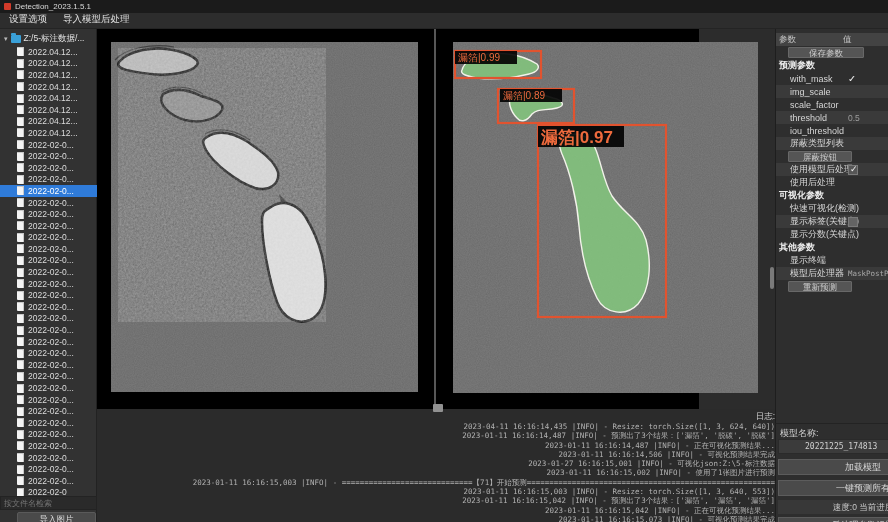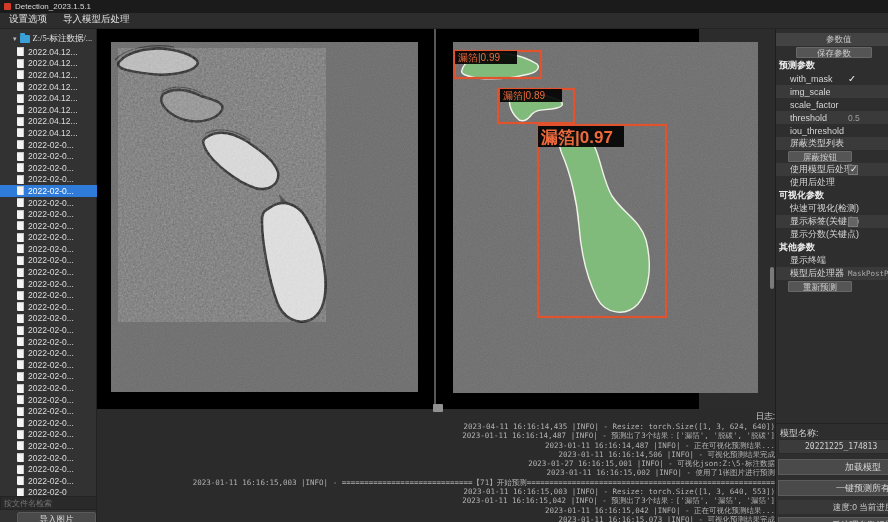--- a/index.html
+++ b/index.html
@@ -14,21 +14,21 @@
   #win-title{font-size:8px;color:#d8d8d8;white-space:nowrap;}
   #menubar{position:absolute;left:0;top:13px;width:888px;height:16px;background:#2d2d2d;
            border-bottom:1px solid #242424;display:flex;align-items:flex-start;gap:16px;
            padding-left:9px;font-size:9.5px;color:#e2e2e2;}
   .menu-item{white-space:nowrap;cursor:default;}
 
   
   #sidebar{position:absolute;left:0;top:29px;width:97px;height:493px;background:#323232;
            border-right:1px solid #222;}
   #tree-root{position:absolute;left:0;top:4px;height:12px;display:flex;align-items:center;
-             gap:3px;padding-left:13px;font-size:8.5px;color:#e4e4e4;white-space:nowrap;width:97px;overflow:hidden;font-family:Liberation Serif, serif;}
+             gap:3px;padding-left:4px;font-size:8.5px;color:#e4e4e4;white-space:nowrap;width:97px;overflow:hidden;}
   .arrow{font-size:7px;color:#bbb;}
   .folder-icon{width:10px;height:8px;background:#3aa0d8;border-radius:1px;position:relative;flex:0 0 auto;}
   .folder-icon::before{content:"";position:absolute;left:0;top:-2px;width:5px;height:2px;background:#3aa0d8;border-radius:1px 1px 0 0;}
   #tree-list{position:absolute;left:0;top:17px;width:97px;height:450px;overflow:hidden;}
   .titem{display:flex;align-items:center;height:11.6px;padding-left:17px;gap:4px;
          font-size:8.5px;color:#dcdcdc;white-space:nowrap;}
   .titem.selected{background:#2f7bd9;color:#fff;}
   .ticon{width:7px;height:9px;background:#f4f4f4;border-radius:1px;flex:0 0 auto;
          box-shadow:inset -1px 1px 0 #c9c9c9;}
   #tree-search{position:absolute;left:0;bottom:12px;width:97px;height:14px;background:#2a2a2a;
@@ -49,35 +49,35 @@
   
   #log{position:absolute;left:97px;top:409px;width:678px;height:113px;background:#2b2b2b;
        padding:2px 0 0 6px;overflow:hidden;text-align:right;}
   #log-title{font-size:8.5px;color:#cfcfcf;height:11px;}
   .logline{font-family:"DejaVu Sans Mono",monospace;font-size:7.5px;line-height:9.3px;
            color:#b2b2b2;white-space:nowrap;}
 
   
   #rightpanel{position:absolute;left:775px;top:29px;width:113px;height:394px;background:#2e2e2e;
               border-left:1px solid #1e1e1e;overflow:hidden;padding-top:4px;}
-  .phead{display:flex;height:13px;background:#434343;color:#c6c6c6;font-size:8.5px;align-items:center;text-align:right;}
+  .phead{display:flex;height:13px;background:#434343;color:#c6c6c6;font-size:8.5px;align-items:center;}
   .phead .c1{width:67px;padding-left:3px;}
   .prow{display:flex;height:13px;align-items:center;font-size:9px;color:#d6d6d6;position:relative;}
   .prow.stripe{background:#3a3a3a;}
   .psec{height:13px;line-height:13px;padding-left:3px;font-size:9px;font-weight:bold;color:#ececec;}
   .plabel{flex:0 0 58px;padding-left:14px;white-space:nowrap;overflow:visible;}
   .pval{position:absolute;left:72px;font-size:8.5px;color:#9d9d9d;white-space:nowrap;}
   .pval.mono{font-family:"DejaVu Sans Mono",monospace;font-size:7.5px;color:#a8a8a8;}
   .pval.check{color:#eee;font-size:9.5px;}
   .pcheckbox{position:absolute;left:72px;width:10px;height:10px;background:#565656;border:1px solid #7a7a7a;}
   .pcheckbox.checked::after{content:"✓";position:absolute;left:1px;top:-2px;font-size:9px;color:#f2f2f2;}
   .pcheckbox.empty{background:#646464;}
   .pbtn{display:block;margin:1px 0 1px 12px;width:64px;height:11px;background:#555;border:1px solid #686868;
         border-radius:1px;color:#ccc;font-size:8.5px;font-family:inherit;padding:0;line-height:8px;}
-  #save-btn{margin:1px 0 1px 20px;width:76px;}
+  #save-btn{margin:1px 0 1px 12px;width:76px;}
 
   
   #model-section{position:absolute;left:775px;top:423px;width:113px;height:99px;background:#2e2e2e;
                  border-left:1px solid #1e1e1e;border-top:1px solid #232323;overflow:hidden;}
   #model-name-label{position:absolute;left:4px;top:3px;font-size:9px;color:#d0d0d0;}
   #model-name-field{position:absolute;left:2px;top:15px;width:130px;height:15px;background:#3b3b3b;
                     border:1px solid #2a2a2a;color:#cfcfcf;font-family:"DejaVu Sans Mono",monospace;
                     font-size:8px;line-height:14px;padding-left:26px;white-space:nowrap;}
   .big-btn{position:absolute;left:2px;width:170px;height:16px;background:#4a4a4a;border:1px solid #5c5c5c;
            color:#d8d8d8;font-size:9px;font-family:inherit;text-align:center;line-height:13px;padding:0;}

